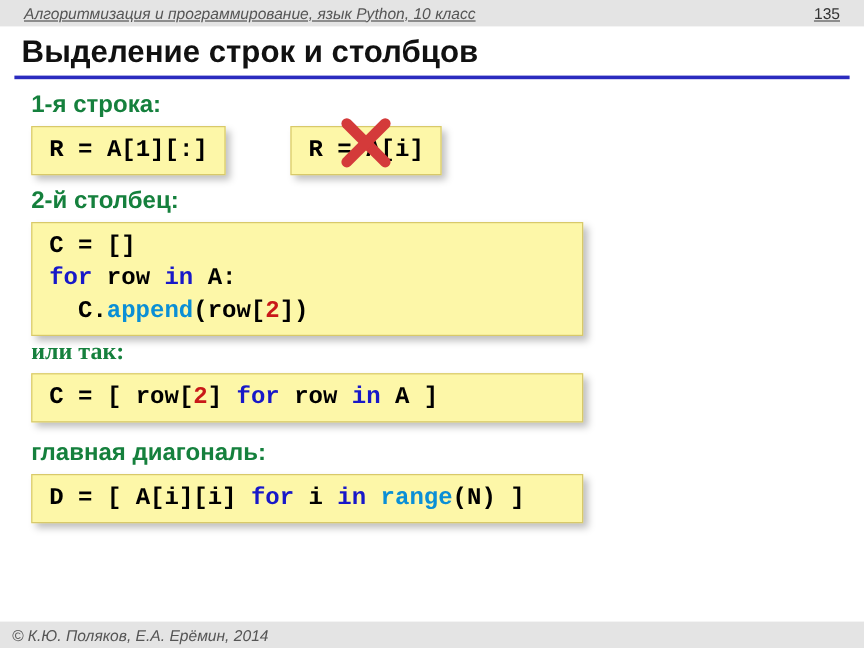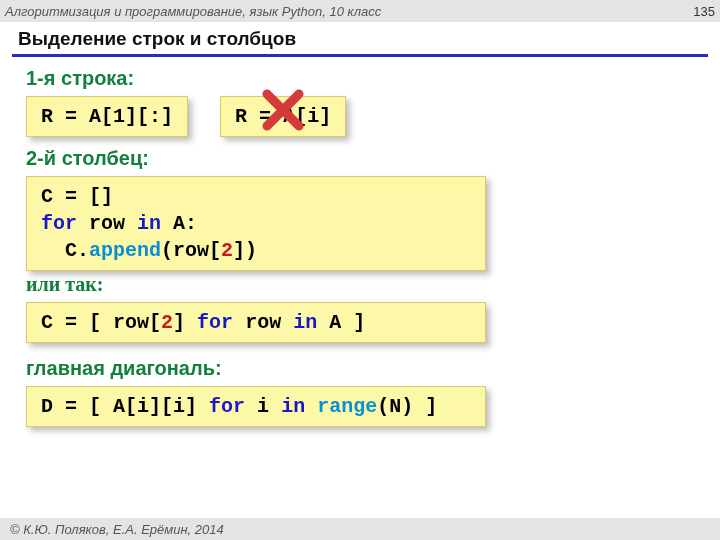--- a/index.html
+++ b/index.html
@@ -10,28 +10,29 @@
     background: #fff;
     position: relative;
     overflow: hidden;
   }
   .header-bar {
     background: #e4e4e4;
     height: 22px;
     display: flex;
     justify-content: space-between;
     align-items: center;
-    padding: 0 5px;
+    padding: 0 20px;
     font-size: 13px;
     color: #555;
     font-style: italic;
+    text-decoration: underline;
   }
   .page-num { font-style: normal; color: #333; }
   .title {
-    font-size: 19px;
+    font-size: 26px;
     font-weight: bold;
     color: #111;
     padding: 6px 18px 4px 18px;
     border-radius: 16px;
   }
   .title-underline {
     height: 3px;
     background: #2b2bbf;
     margin: 0 12px 10px 12px;
   }
@@ -41,21 +42,21 @@
   .section-label {
     font-size: 20px;
     color: #15803d;
     font-weight: bold;
     margin: 6px 0 6px 0;
   }
   .section-label.small-gap { margin-top: 2px; font-family: Liberation Serif, serif; }
   .row {
     display: flex;
     align-items: flex-start;
-    gap: 32px;
+    gap: 54px;
     margin-bottom: 10px;
   }
   .codebox {
     background: #fdf7a8;
     border: 1px solid #d8c96a;
     box-shadow: 4px 4px 6px rgba(0,0,0,0.25);
     padding: 6px 14px;
     font-family: "Courier New", monospace;
     font-size: 20px;
     font-weight: bold;

